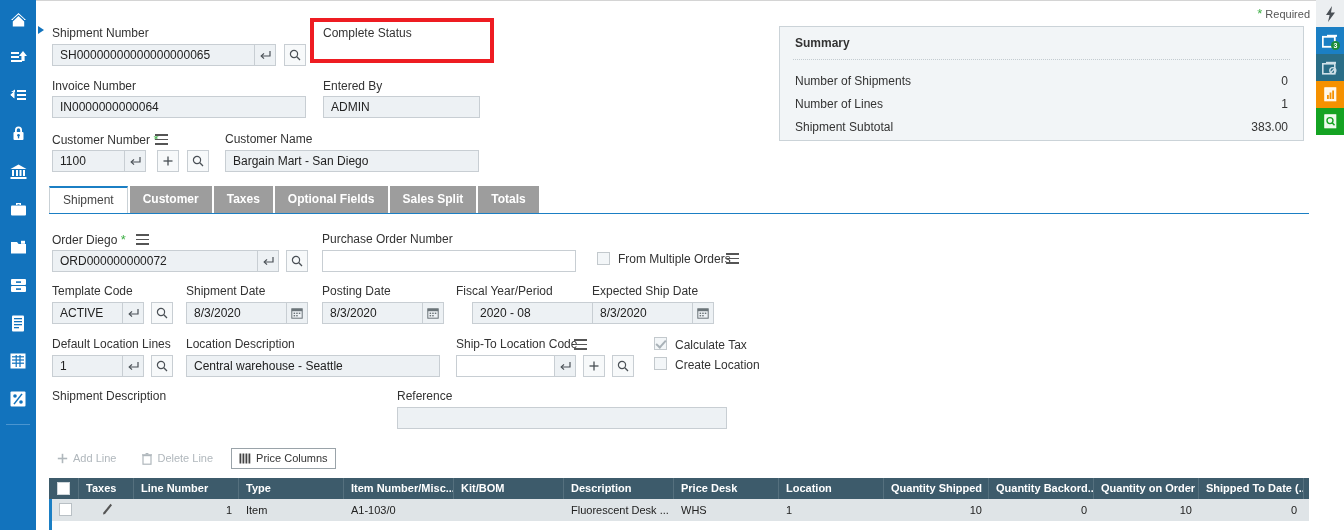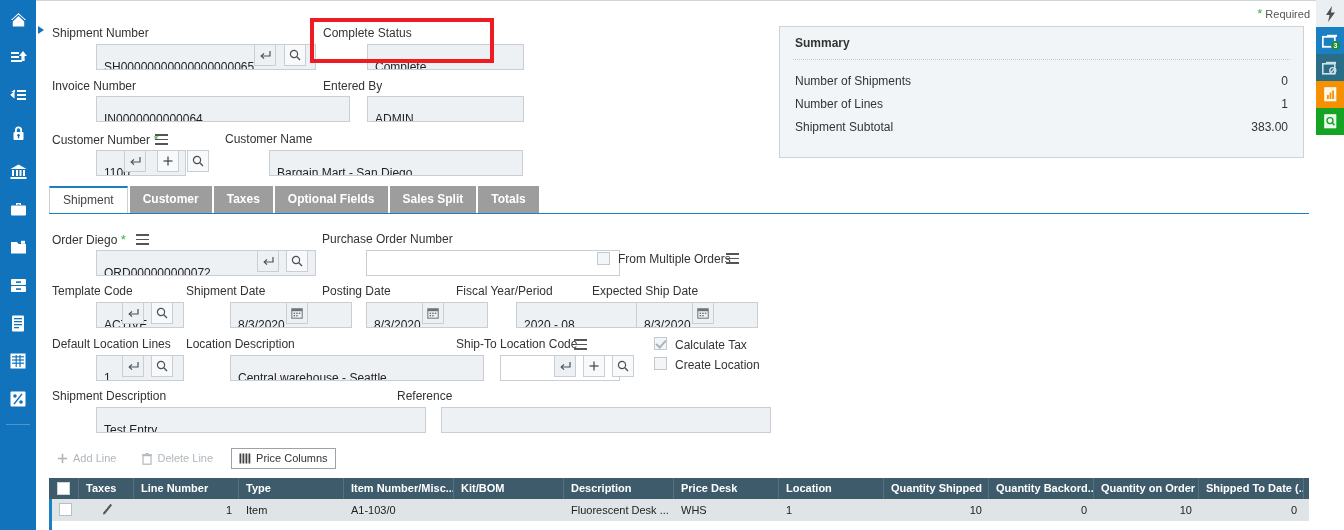--- a/index.html
+++ b/index.html
@@ -57,23 +57,22 @@
   .expander:after{
     content:""; display:block; width:0;height:0;
     border-left:6px solid #1273bd; border-top:4px solid transparent; border-bottom:4px solid transparent;
   }
 
   
   .lbl{ position:absolute; font-size:12px; color:#333; white-space:nowrap; }
   .lbl .star{ color:#3faf46; font-size:13px; }
   .fld{
     position:absolute; height:22px; background:#edf1f4; border:1px solid #c8ced3;
-    font-size:12px; color:#222; padding:12px 7px; line-height:20px; white-space:nowrap;
+    font-size:12px; color:#222; padding:0 7px; line-height:20px; white-space:nowrap;
     overflow:hidden;
-    margin-left:44px;
   }
   .fld.white{ background:#fff; }
   .btn-sq{
     position:absolute; height:22px; width:22px; background:#edf1f4; border:1px solid #c8ced3;
     display:flex; align-items:center; justify-content:center; cursor:pointer; color:#5a6166;
   }
   .btn-sq.light{ background:#f7f9fa; }
   .ham{
     position:absolute; width:13px; height:11px; cursor:pointer;
   }
@@ -127,21 +126,21 @@
     overflow:hidden; white-space:nowrap;
   }
   .gc.num, .gh.num{ text-align:right; }
   .gcellchk{ width:13px;height:13px;border:1px solid #b9c0c5;background:#fff; margin:4px auto;}
   .headchk{ width:13px;height:13px;border:1px solid #cfd6da;background:#fff;margin:4px auto;}
   .pencil{ display:block; margin:4px auto; }
   .gridbottom{ position:absolute; left:13px; top:521px; right:7px; height:9px; background:#fff; border-left:3px solid #1b7fc4;}
 
   
   .summary{
-    position:absolute; left:743px; top:26px; width:525px; height:132px;
+    position:absolute; left:743px; top:26px; width:525px; height:115px;
     background:#f2f5f7; border:1px solid #cbd3d8;
   }
   .summary-title{ position:absolute; left:15px; top:9px; font-size:12px; font-weight:bold; color:#333; }
   .summary-rule{ position:absolute; left:13px; right:13px; top:32px; border-top:1px dotted #c3cbd0; }
   .srow{ position:absolute; left:15px; right:15px; font-size:12px; color:#333; }
   .srow .v{ float:right; }
 </style>
 </head>
 <body>
 
@@ -294,21 +293,20 @@
       </svg>
   </div>
   <div class="btn-sq light" style="left:248px; top:44px;">
     <svg width="12" height="12" viewBox="0 0 12 12">
         <circle cx="5" cy="5" r="3.6" fill="none" stroke="#4a5056" stroke-width="1.2"></circle>
         <line x1="7.8" y1="7.8" x2="11" y2="11" stroke="#4a5056" stroke-width="1.3"></line>
       </svg>
   </div>
 
   <div class="lbl" style="left:287px; top:26px;">Complete Status</div>
-  <div class="fld" style="left:287px; top:44px; width:157px;">Complete</div>
   <div class="redbox" style="left:274px; top:18px; width:184px; height:45px;"></div>
 
   <div class="lbl" style="left:16px; top:79px;">Invoice Number</div>
   <div class="fld" style="left:16px; top:96px; width:254px;">IN0000000000064</div>
 
   <div class="lbl" style="left:287px; top:79px;">Entered By</div>
   <div class="fld" style="left:287px; top:96px; width:157px;">ADMIN</div>
 
   <div class="lbl" style="left:16px; top:132px;">
     <span>Customer Number</span>
@@ -506,21 +504,20 @@
         <line x1="7.8" y1="7.8" x2="11" y2="11" stroke="#4a5056" stroke-width="1.3"></line>
       </svg>
   </div>
 
   <div class="chk checked" style="left:618px; top:337px;"></div>
   <div class="lbl" style="left:639px; top:338px;">Calculate Tax</div>
   <div class="chk" style="left:618px; top:357px;"></div>
   <div class="lbl" style="left:639px; top:358px;">Create Location</div>
 
   <div class="lbl" style="left:16px; top:389px;">Shipment Description</div>
-  <div class="fld" style="left:16px; top:407px; width:330px;">Test Entry</div>
 
   <div class="lbl" style="left:361px; top:389px;">Reference</div>
   <div class="fld" style="left:361px; top:407px; width:330px;"></div>
 
   <div class="gtoolbar">
     <div class="gbtn">
       <svg width="11" height="11" viewBox="0 0 11 11">
           <line x1="5.5" y1="0.8" x2="5.5" y2="10.2" stroke="#b0b7bc" stroke-width="1.6"></line>
           <line x1="0.8" y1="5.5" x2="10.2" y2="5.5" stroke="#b0b7bc" stroke-width="1.6"></line>
         </svg>

